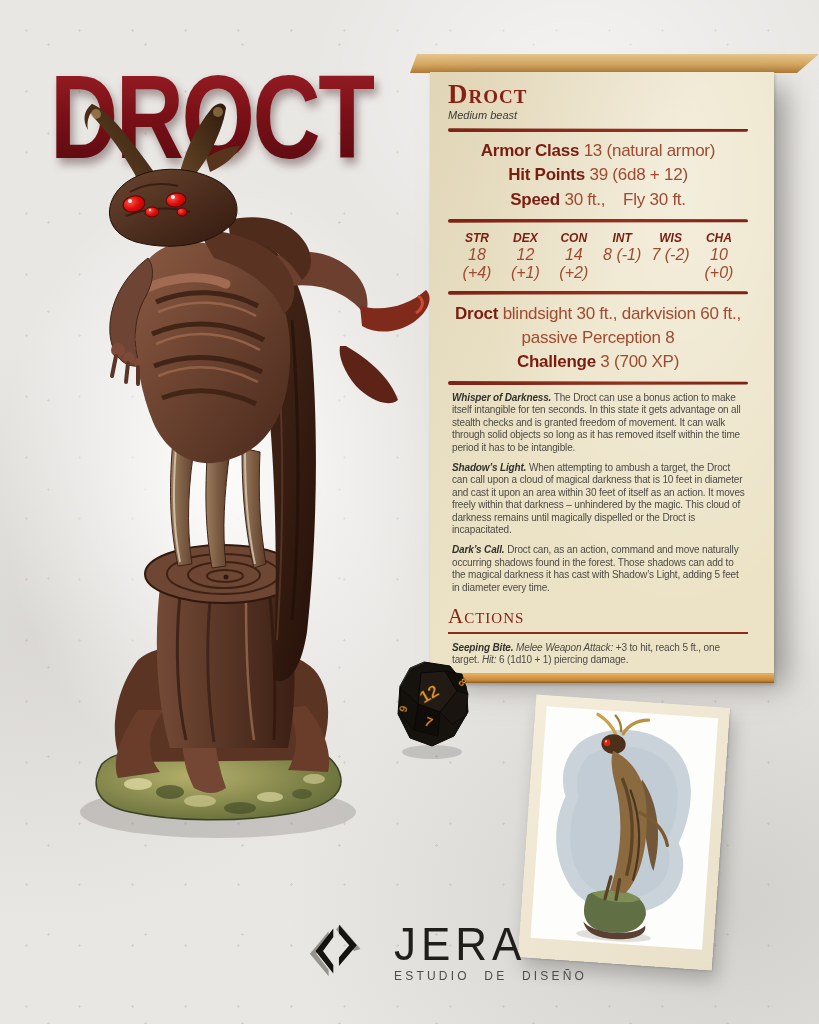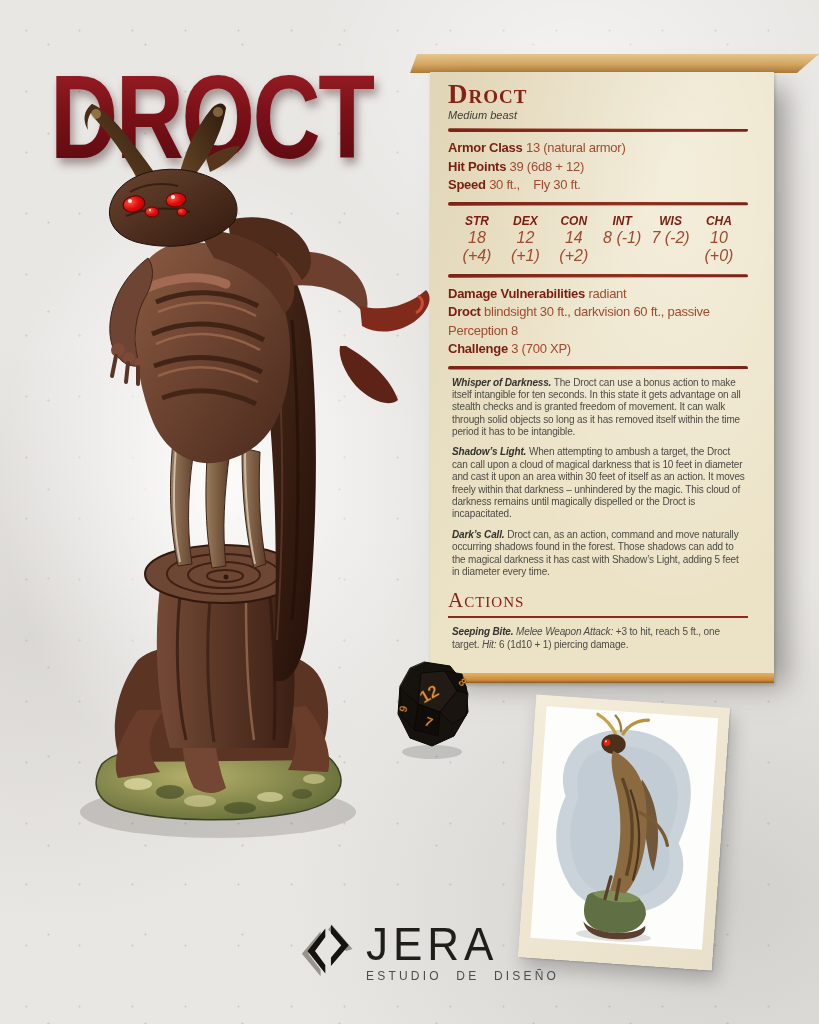--- a/index.html
+++ b/index.html
@@ -36,21 +36,21 @@
       #ece3c7;
     box-shadow:18px 9px 26px -6px rgba(90,88,84,.55), 1px 2px 3px rgba(60,50,30,.25);}
   .bottombar{position:absolute;left:0;right:0;bottom:0;height:9px;
     background:linear-gradient(#e2ae5e,#c9883a 70%,#8a5a22 100%);
     box-shadow:0 -1px 0 rgba(60,40,10,.25);}
   .mon-name{margin:0;font-family:"Liberation Serif",serif;font-variant:small-caps;
     font-size:27px;font-weight:bold;letter-spacing:1px;color:#8a2014;line-height:1.05;}
   .mon-meta{margin:1px 0 0 0;font-style:italic;font-size:11px;color:#3e3c36;}
   .rule{height:4px;margin:7px 0;background:linear-gradient(90deg,#7c2317,#93301e 60%,#7c2317);
     clip-path:polygon(0 0,100% 14%,100% 86%,0 100%);border-radius:2px;}
-  .props,.details{font-size:13px;letter-spacing:-.25px;color:#a04a30;line-height:1.42;}
+  .props,.details{font-size:17px;letter-spacing:-.25px;color:#a04a30;line-height:1.42;text-align:center;}
   .props p,.details p{margin:0;}
   .plabel{font-weight:bold;color:#7a1d10;}
   .speed-val{white-space:pre-wrap;}
   .abilities{display:flex;justify-content:space-between;padding:1px 6px 2px 6px;text-align:center;font-style:italic;}
   .ab{width:46px;}
   .ab .abbr{font-weight:bold;font-size:12px;color:#7a1d10;}
   .ab .score{font-size:16px;color:#a04a30;margin-top:1px;}
   .trait,.action{margin:0 0 8px 4px;font-size:10px;letter-spacing:-.15px;line-height:1.24;color:#4c4a44;}
   .lead{font-weight:bold;font-style:italic;color:#33312b;}
   .ital{font-style:italic;}
@@ -61,21 +61,21 @@
   
   .die{position:absolute;left:394px;top:658px;width:80px;height:102px;z-index:4;}
   .die text{font-family:"Liberation Sans",sans-serif;font-weight:bold;fill:#e2922d;stroke:#5a3a10;stroke-width:.4px;}
   
   .polaroid{position:absolute;left:527px;top:701px;width:172px;z-index:4;
     padding:11px 11px 20px 11px;background:linear-gradient(135deg,#f4edda,#e9e0c9);
     transform:rotate(4deg);box-shadow:5px 10px 18px rgba(0,0,0,.22),1px 1px 2px rgba(0,0,0,.15);}
   .photo{background:#fdfdfc;height:232px;overflow:hidden;}
   .photo svg{display:block;width:100%;height:100%;}
   
-  .logo{position:absolute;left:300px;top:918px;z-index:5;display:flex;align-items:flex-start;}
+  .logo{position:absolute;left:308px;top:918px;z-index:5;display:flex;align-items:flex-start;gap:20px;}
   .logo-icon{width:60px;height:64px;margin-right:6px;}
   .logo-text{padding-top:4px;}
   .wordmark{font-size:44px;line-height:1;letter-spacing:5px;color:#1f1e1b;transform:scaleY(1.04);transform-origin:left top;}
   .tagline{margin-top:3px;font-size:12px;letter-spacing:3.2px;word-spacing:8px;color:#4e4d4a;}
 </style>
 </head>
 <body>
 
 <div class="canvas">
 
@@ -234,21 +234,20 @@
           <div class="abbr">WIS</div>
           <div class="score">7 (-2)</div>
         </div>
       <div class="ab">
           <div class="abbr">CHA</div>
           <div class="score">10 (+0)</div>
         </div>
     </div>
     <div class="rule"></div>
     <div class="details">
-      <p><span class="plabel">Damage Vulnerabilities</span> <span>radiant</span></p>
       <p><span class="plabel">Droct</span> <span>blindsight 30 ft., darkvision 60 ft., passive Perception 8</span></p>
       <p><span class="plabel">Challenge</span> <span>3 (700 XP)</span></p>
     </div>
     <div class="rule"></div>
     <p class="trait"><span class="lead">Whisper of Darkness.</span> <span>The Droct can use a bonus action to make itself intangible for ten seconds. In this state it gets advantage on all stealth checks and is granted freedom of movement. It can walk through solid objects so long as it has removed itself within the time period it has to be intangible.</span></p>
     <p class="trait"><span class="lead">Shadow’s Light.</span> <span>When attempting to ambush a target, the Droct can call upon a cloud of magical darkness that is 10 feet in diameter and cast it upon an area within 30 feet of itself as an action. It moves freely within that darkness – unhindered by the magic. This cloud of darkness remains until magically dispelled or the Droct is incapacitated.</span></p>
     <p class="trait"><span class="lead">Dark’s Call.</span> <span>Droct can, as an action, command and move naturally occurring shadows found in the forest. Those shadows can add to the magical darkness it has cast with Shadow’s Light, adding 5 feet in diameter every time.</span></p>
     <div class="actions-title-wrap">
       <h3 class="actions-title">Actions</h3>
     </div>

